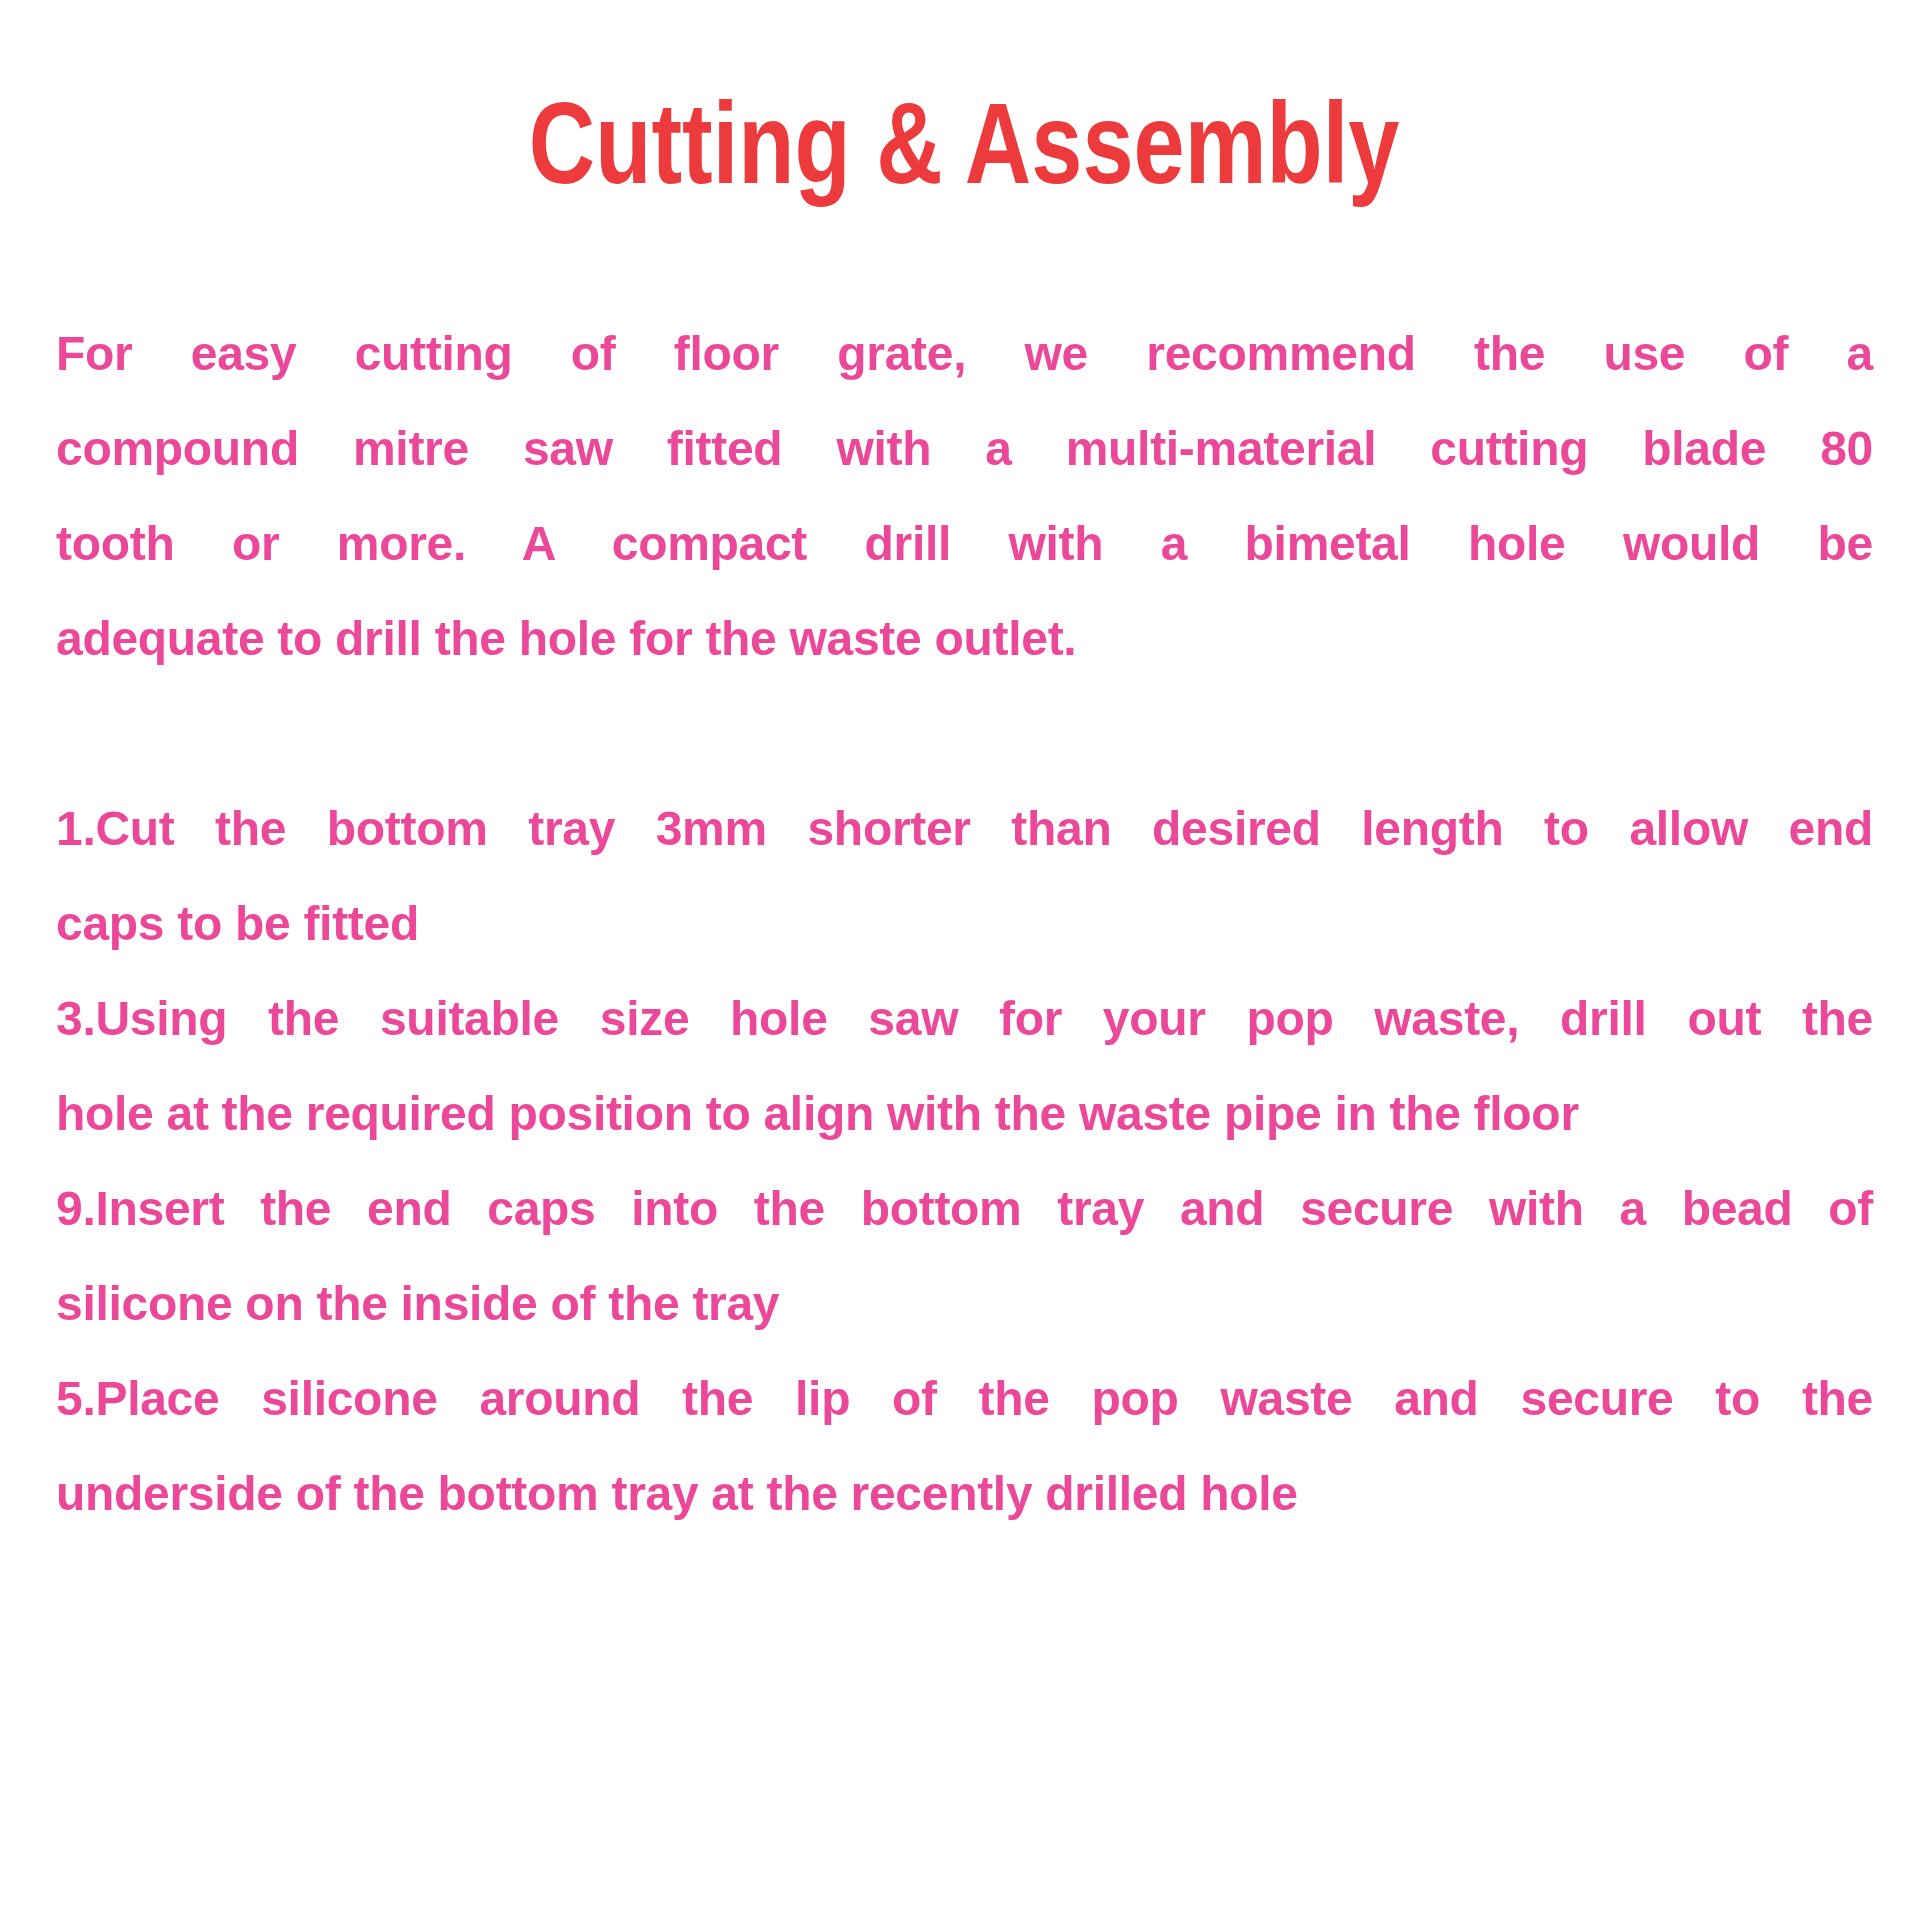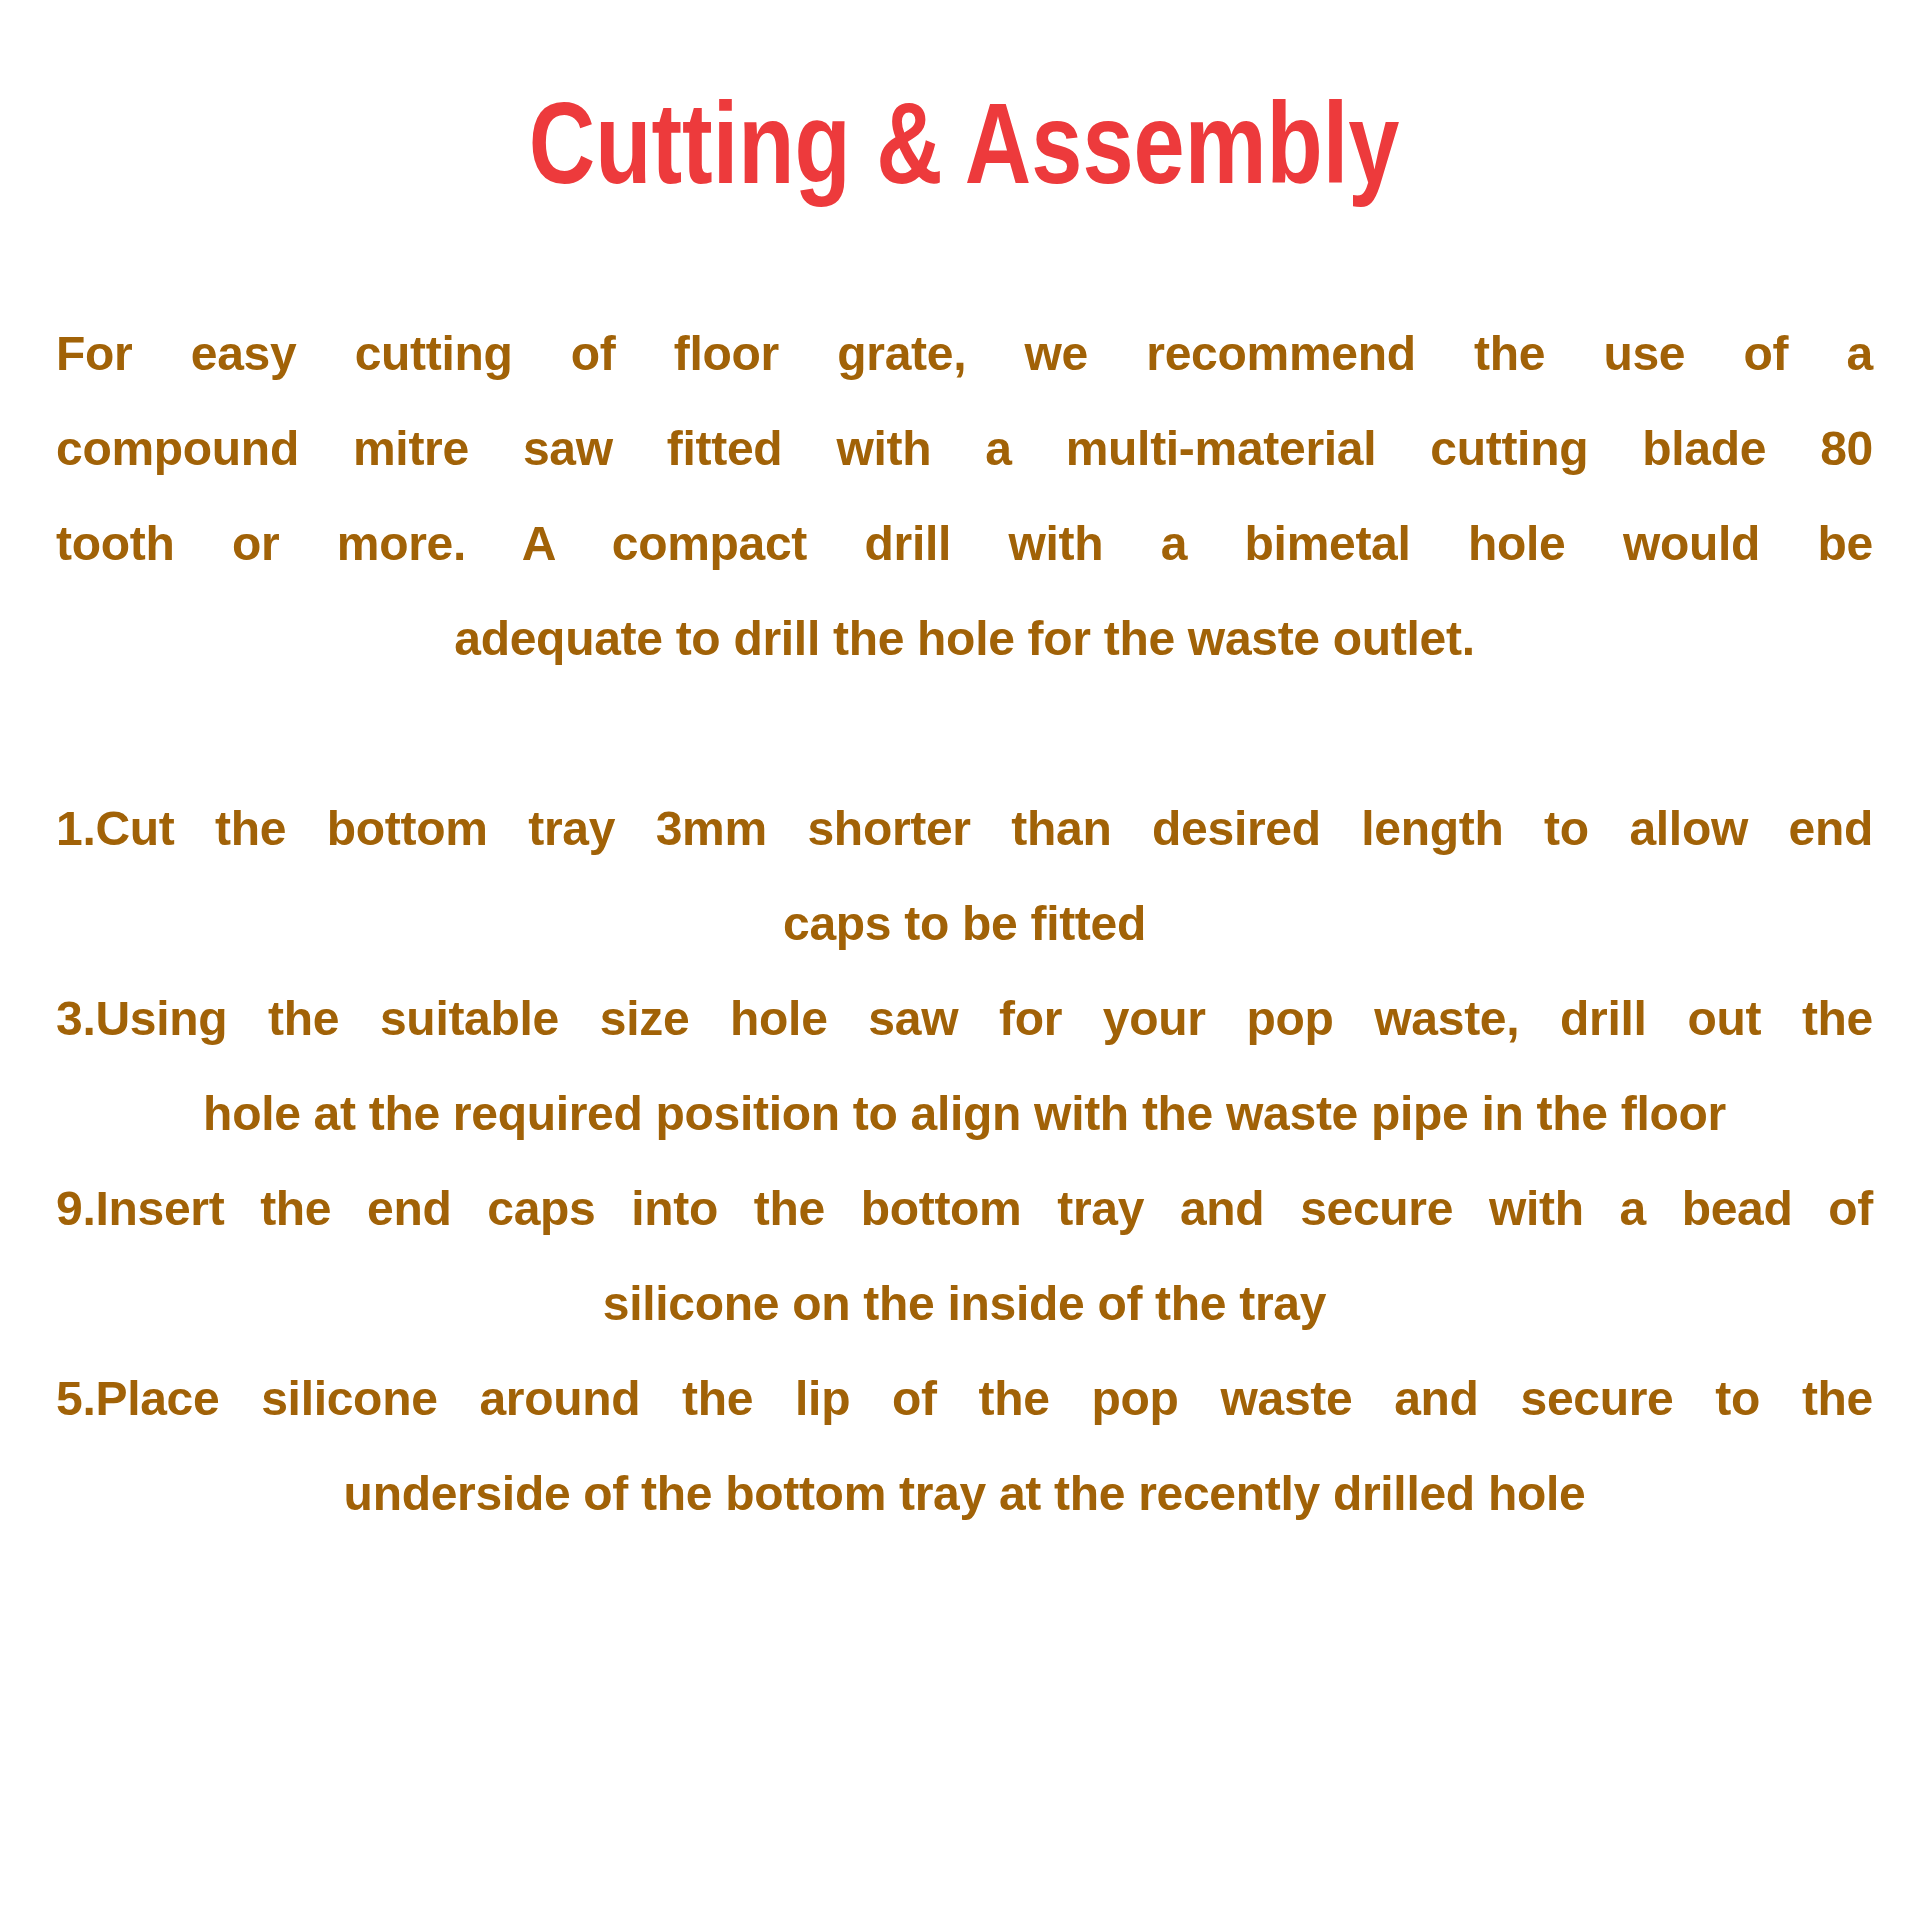--- a/index.html
+++ b/index.html
@@ -31,31 +31,31 @@
     display: inline-block;
     transform: scaleX(0.8);
     transform-origin: 50% 50%;
     white-space: nowrap;
   }
   .content {
     margin: 100px 55px 0 56px;
     font-size: 48px;
     line-height: 95px;
     letter-spacing: -0.3px;
-    color: #a16207;
+    color: #ec4899;
   }
   .line { width: 100%; }
   
   .j {
     text-align: justify;
     text-align-last: justify;
   }
   
   .last {
-    text-align: center;
+    text-align: left;
     white-space: nowrap;
   }
   .steps { margin-top: 95px; }
 </style>
 </head>
 <body>
 
 <div class="page">
 
   <h1 class="title" style="margin-bottom:0; margin-top:80px; font-weight:700;">

